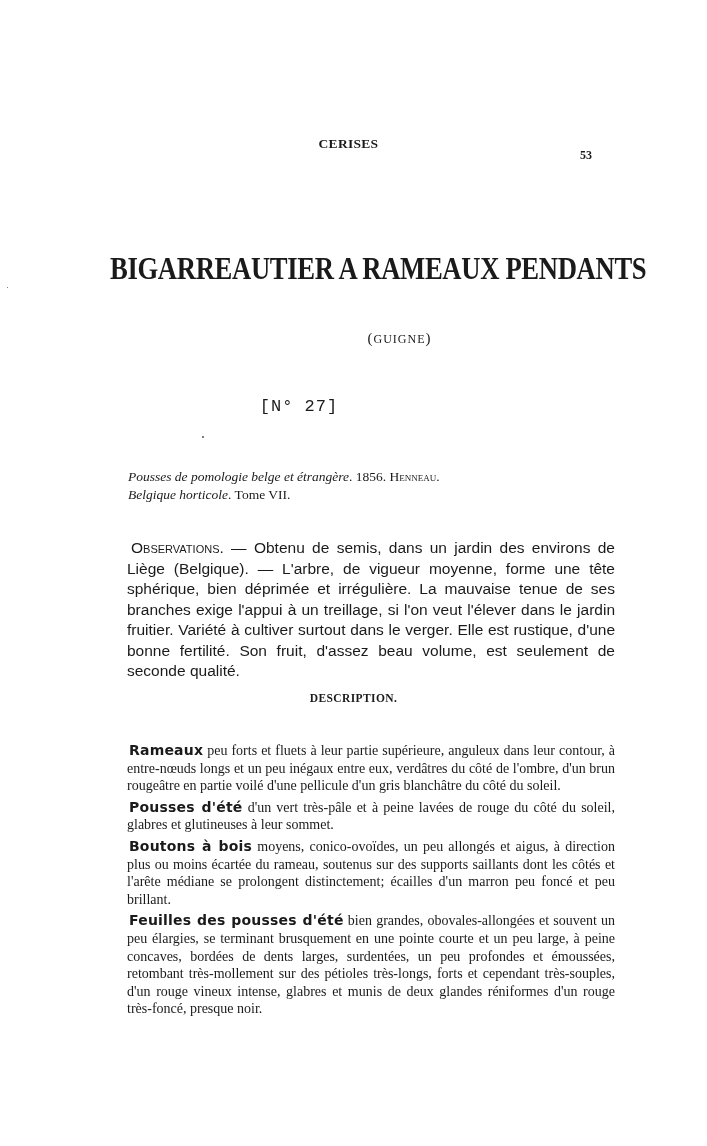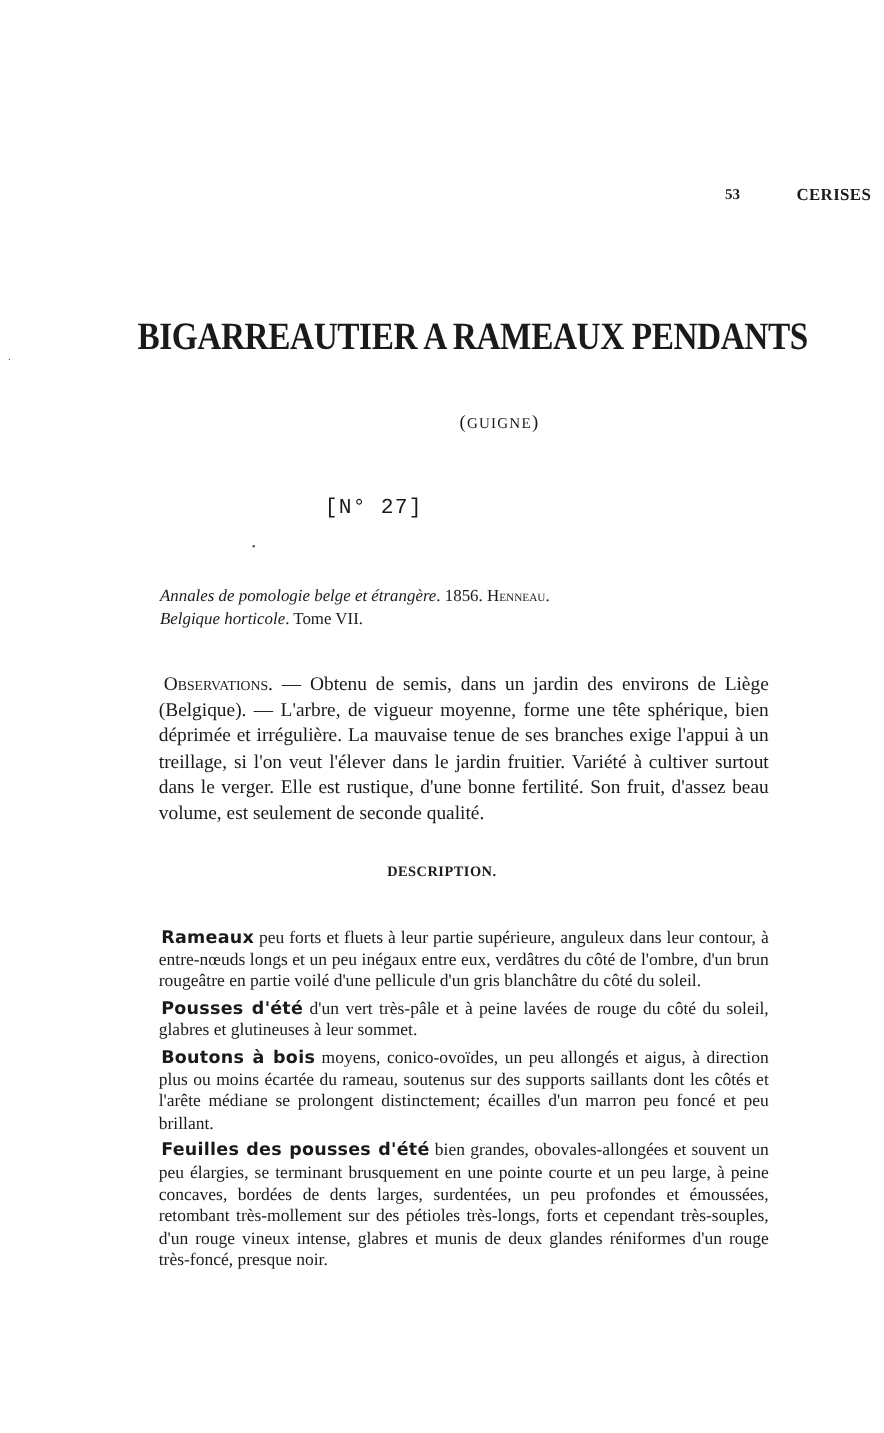--- a/index.html
+++ b/index.html
@@ -3,22 +3,22 @@
 <meta charset="utf-8">
 <style>
   html, body { margin: 0; padding: 0; background: #ffffff; }
   body {
     width: 707px; height: 1146px; position: relative; overflow: hidden;
     font-family: "DejaVu Serif", "Liberation Serif", serif;
     color: #1a1a1a;
   }
   .abs { position: absolute; }
   .running-head {
-    left: 0; width: 697px; top: 148px;
-    text-align: right; font-size: 13.5px; font-weight: bold; letter-spacing: 0.3px;
+    left: 0; width: 697px; top: 136px;
+    text-align: center; font-size: 13.5px; font-weight: bold; letter-spacing: 0.3px;
     font-family: "Liberation Serif", serif;
   }
   .page-number {
     left: 580px; top: 148px; font-size: 12px; font-weight: bold;
     font-family: "Liberation Serif", serif;
   }
   .title {
     left: 110px; width: 505px; top: 251px;
     font-family: "Liberation Serif", serif;
     font-size: 31px; font-weight: bold; letter-spacing: -0.4px;
@@ -36,21 +36,21 @@
   }
   .refs {
     left: 128px; top: 468px; font-size: 13.5px; line-height: 18px;
     font-family: "Liberation Serif", serif;
   }
   .refs i { font-style: italic; }
   .sc { font-variant: small-caps; }
   .obs {
     left: 127px; width: 488px; top: 538px;
     font-size: 15.5px; line-height: 20.5px; text-align: justify;
-    font-family: Liberation Serif, serif;
+    font-family: Liberation Sans, sans-serif;
   }
   .obs p { margin: 0; text-indent: 4px; }
   .desc-heading {
     left: 0; width: 707px; top: 692px; text-align: center;
     font-size: 11.5px; font-weight: bold; letter-spacing: 0.4px;
     font-family: "Liberation Serif", serif;
   }
   .desc {
     left: 127px; width: 488px; top: 742px;
     font-size: 14px; line-height: 17.6px; text-align: justify;
@@ -72,21 +72,21 @@
   <span class="paren">(</span><span>GUIGNE</span><span class="paren">)</span>
 </div>
 
 <div class="abs number">[N° 27]</div>
 
 <div class="abs speck" style="left:202px; top:436px;"></div>
 <div class="abs speck" style="left:7px; top:287px; width:1px; height:1px;"></div>
 
 <div class="abs refs">
   <div>
-    <i>Annales de pomologie belge et étrangère</i><span>. 1856. </span><span class="sc">Henneau</span><span>.</span>
+    <i>Pousses de pomologie belge et étrangère</i><span>. 1856. </span><span class="sc">Henneau</span><span>.</span>
   </div>
   <div>
     <i>Belgique horticole</i><span>. Tome VII.</span>
   </div>
 </div>
 
 <div class="abs obs">
   <p><span class="sc">Observations.</span><span> — Obtenu de semis, dans un jardin des environs de Liège (Belgique). — L'arbre, de vigueur moyenne, forme une tête sphérique, bien déprimée et irrégulière. La mauvaise tenue de ses branches exige l'appui à un treillage, si l'on veut l'élever dans le jardin fruitier. Variété à cultiver surtout dans le verger. Elle est rustique, d'une bonne fertilité. Son fruit, d'assez beau volume, est seulement de seconde qualité.</span></p>
 </div>
 

